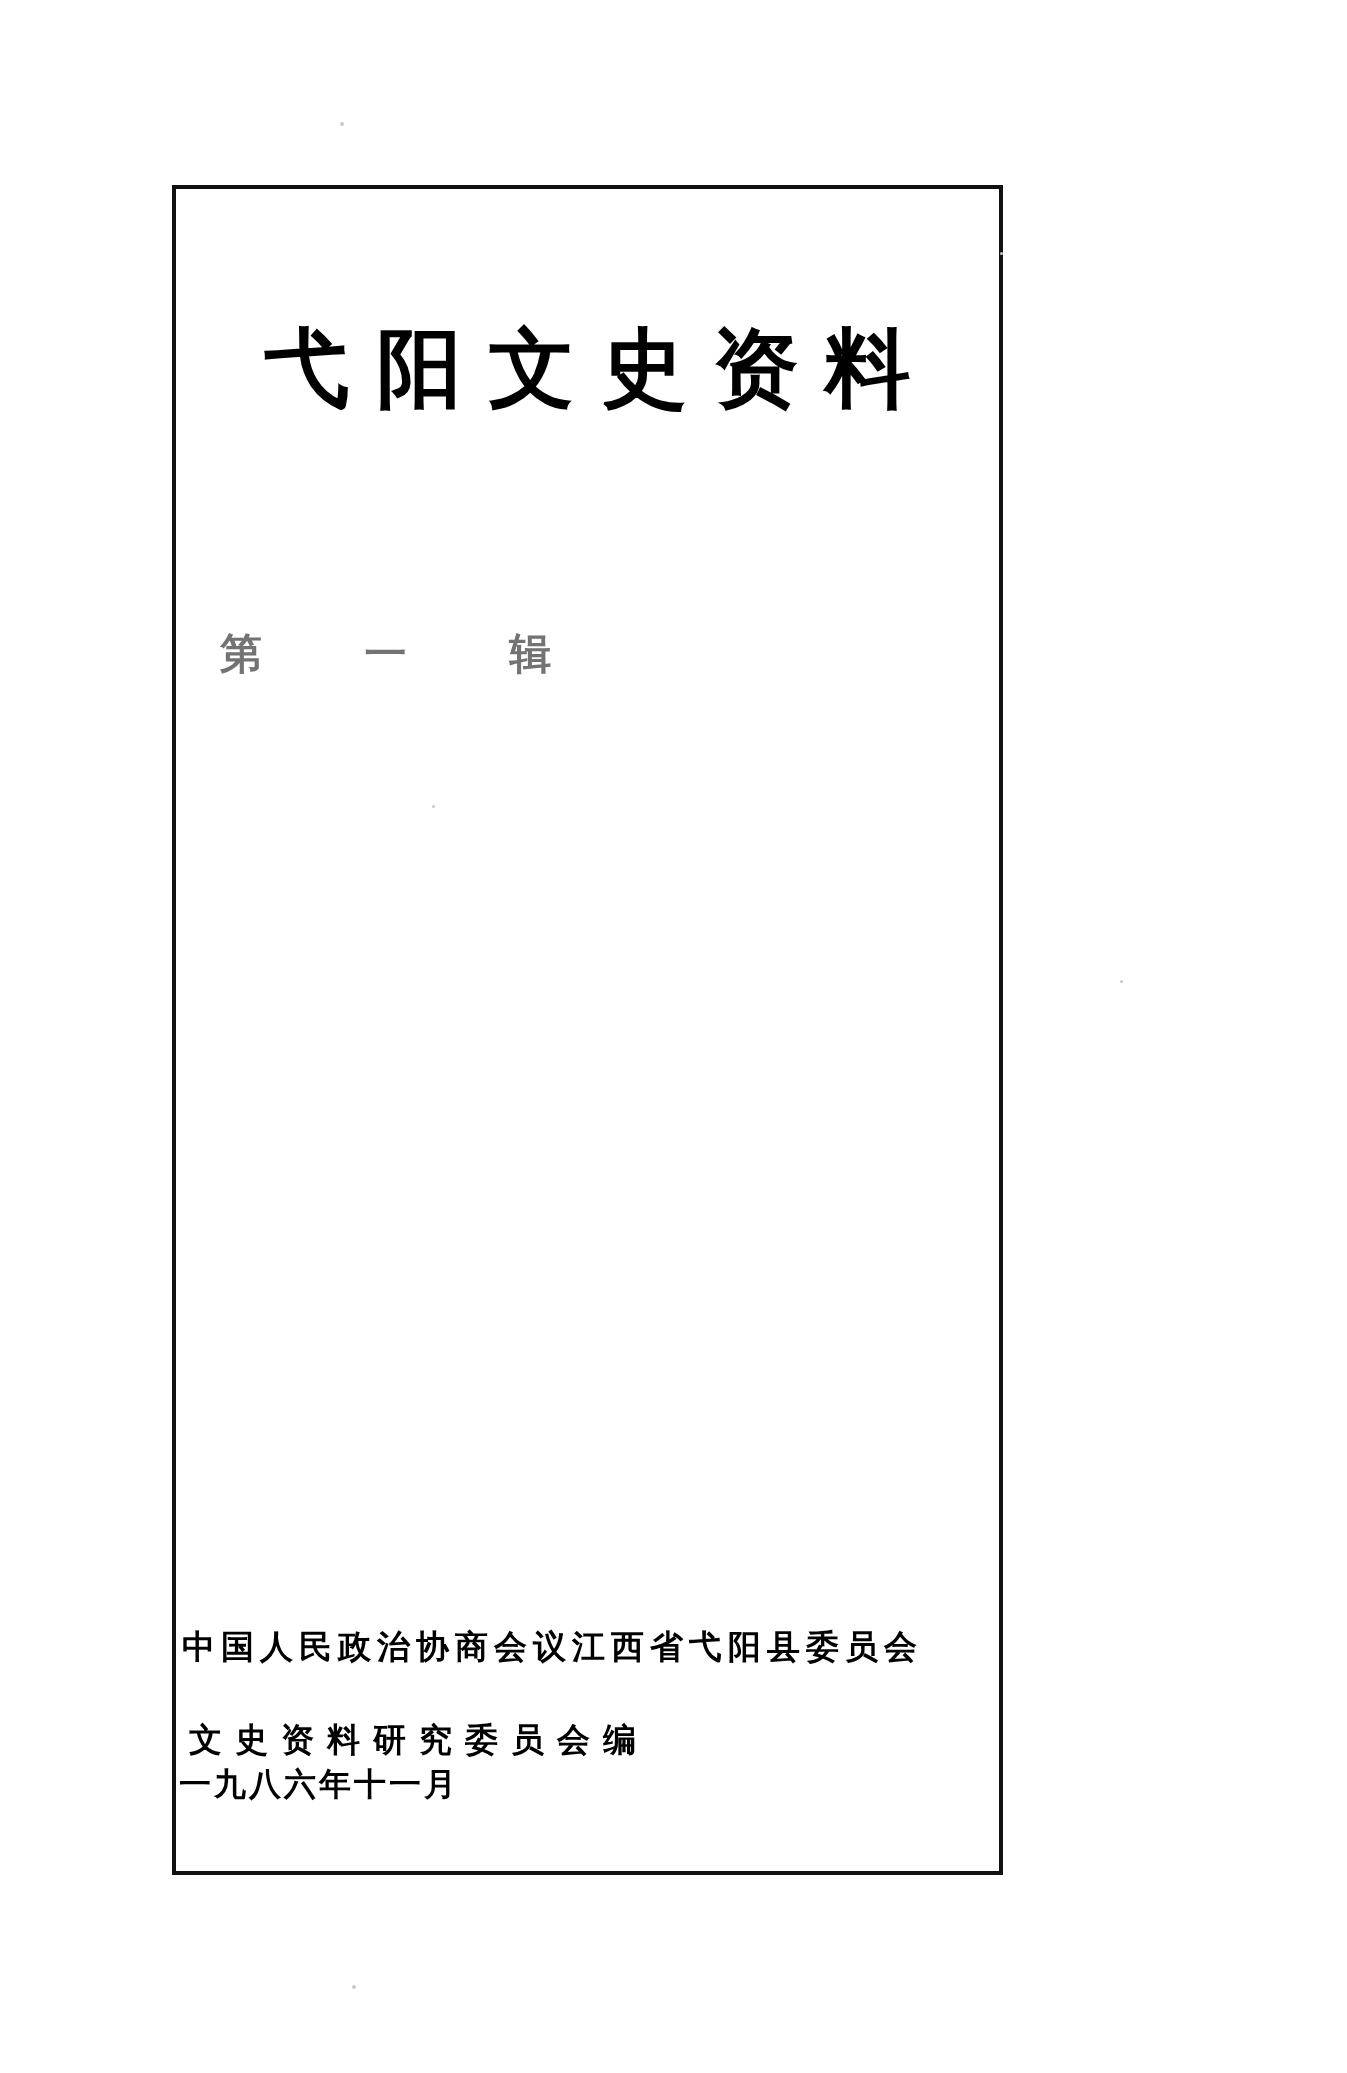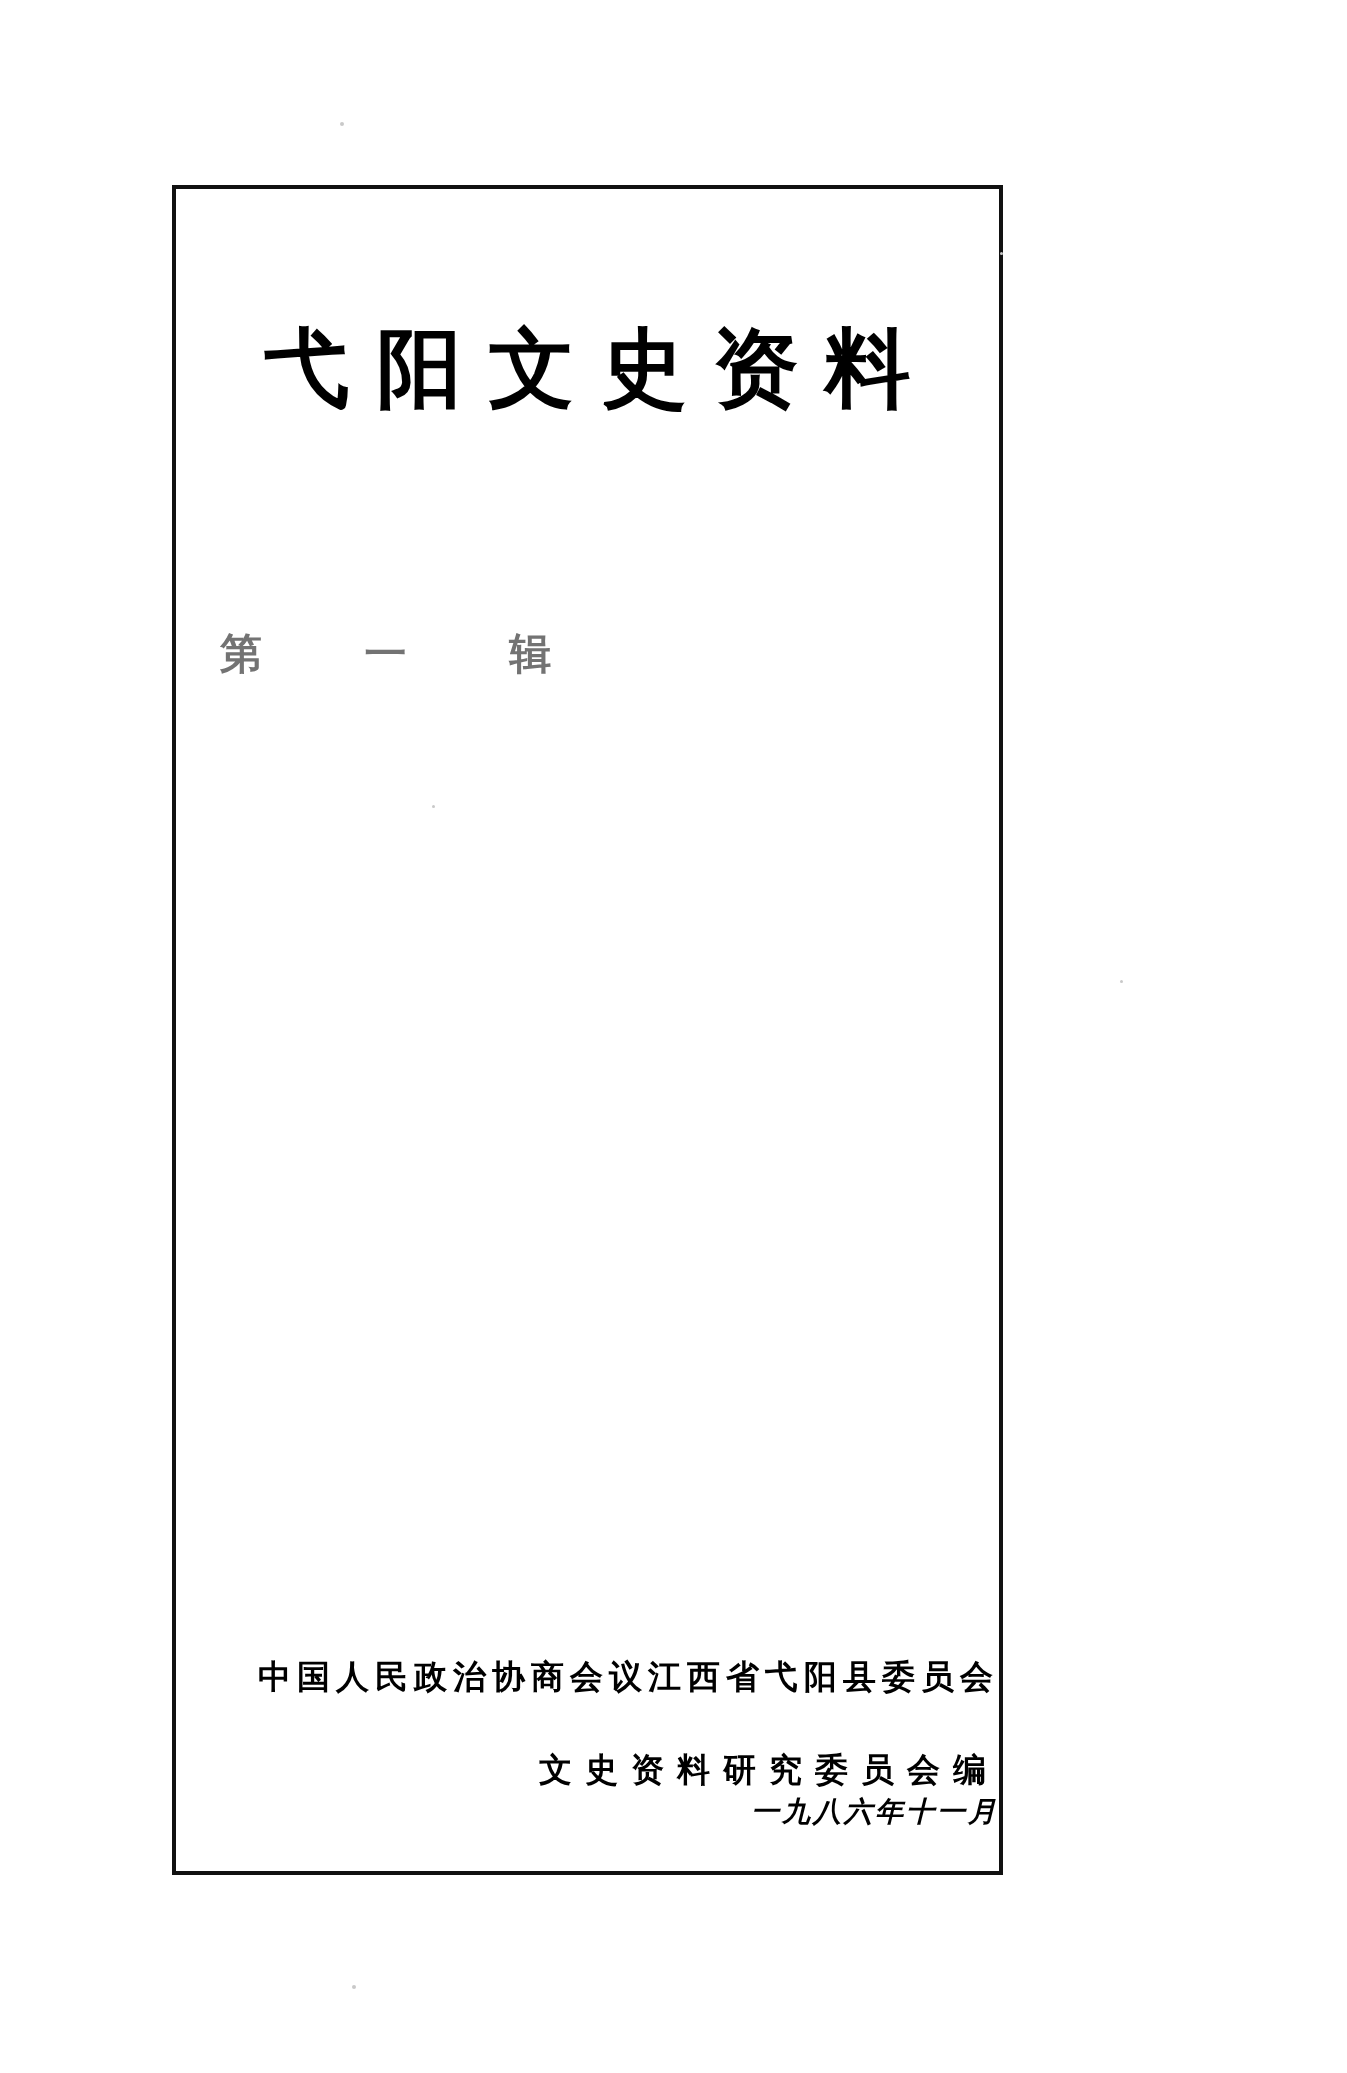--- a/index.html
+++ b/index.html
@@ -74,24 +74,24 @@
     font-weight: bold;
     font-size: 42px;
     letter-spacing: 44px;
     text-indent: 44px;
     line-height: 1.2;
     color: #737373;
   }
 
   .imprint {
     position: absolute;
-    bottom: 40px;
+    bottom: 64px;
     left: 0;
     width: 100%;
-    text-align: right;
+    text-align: left;
   }
 
   .imprint-line {
     font-family: "DejaVu Sans", sans-serif;
     font-weight: bold;
     color: #000000;
   }
 
   .imprint-line-1 {
     font-size: 33px;
@@ -100,24 +100,23 @@
     margin-bottom: 48px;
   }
 
   .imprint-line-2 {
     font-size: 33px;
     letter-spacing: 13px;
     text-indent: 13px;
   }
 
   .imprint-line-3 {
-    font-size: 28px;
+    font-size: 32px;
     letter-spacing: 3px;
     text-indent: 3px;
-    font-style: italic;
   }
 
   
   .speck {
     position: absolute;
     background: #c9c9c9;
     border-radius: 50%;
   }
 </style>
 </head>

